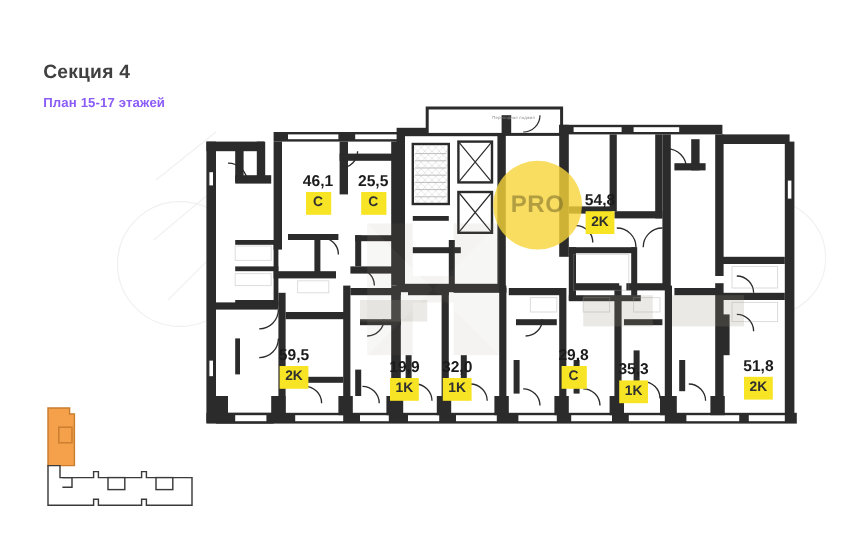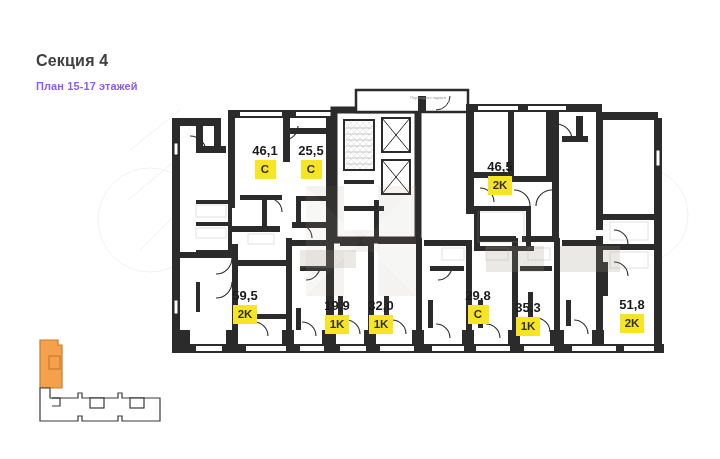--- a/index.html
+++ b/index.html
@@ -336,33 +336,36 @@
       <g fill="url(#none)">
         <polygon points="10,0 48,0 48,44 82,44 82,0 120,0 120,110 82,110 82,66 48,66 48,110 10,110" fill="#8a8170" opacity=".55"></polygon>
         <polygon points="10,0 65,55 10,110" fill="#ffffff" opacity=".25"></polygon>
         <polygon points="120,0 65,55 120,110" fill="#ffffff" opacity=".18"></polygon>
       </g>
     </svg>
   </div>
 
   <div class="loggia-cap">Переходная лоджия</div>
 
+  <div class="pro-wm">
+    <span>PRO</span>
+  </div>
 
   <div class="badge" style="left:246px;top:143px;width:38px;">
     <div class="area">46,1</div>
     <div class="rooms">С</div>
   </div>
 
   <div class="badge" style="left:292px;top:143px;width:38px;">
     <div class="area">25,5</div>
     <div class="rooms">С</div>
   </div>
 
   <div class="badge" style="left:481px;top:159px;width:38px;">
-    <div class="area">46,5</div>
+    <div class="area">54,8</div>
     <div class="rooms">2K</div>
   </div>
 
   <div class="badge" style="left:226px;top:288px;width:38px;">
     <div class="area">59,5</div>
     <div class="rooms">2K</div>
   </div>
 
   <div class="badge" style="left:318px;top:298px;width:38px;">
     <div class="area">19,9</div>

